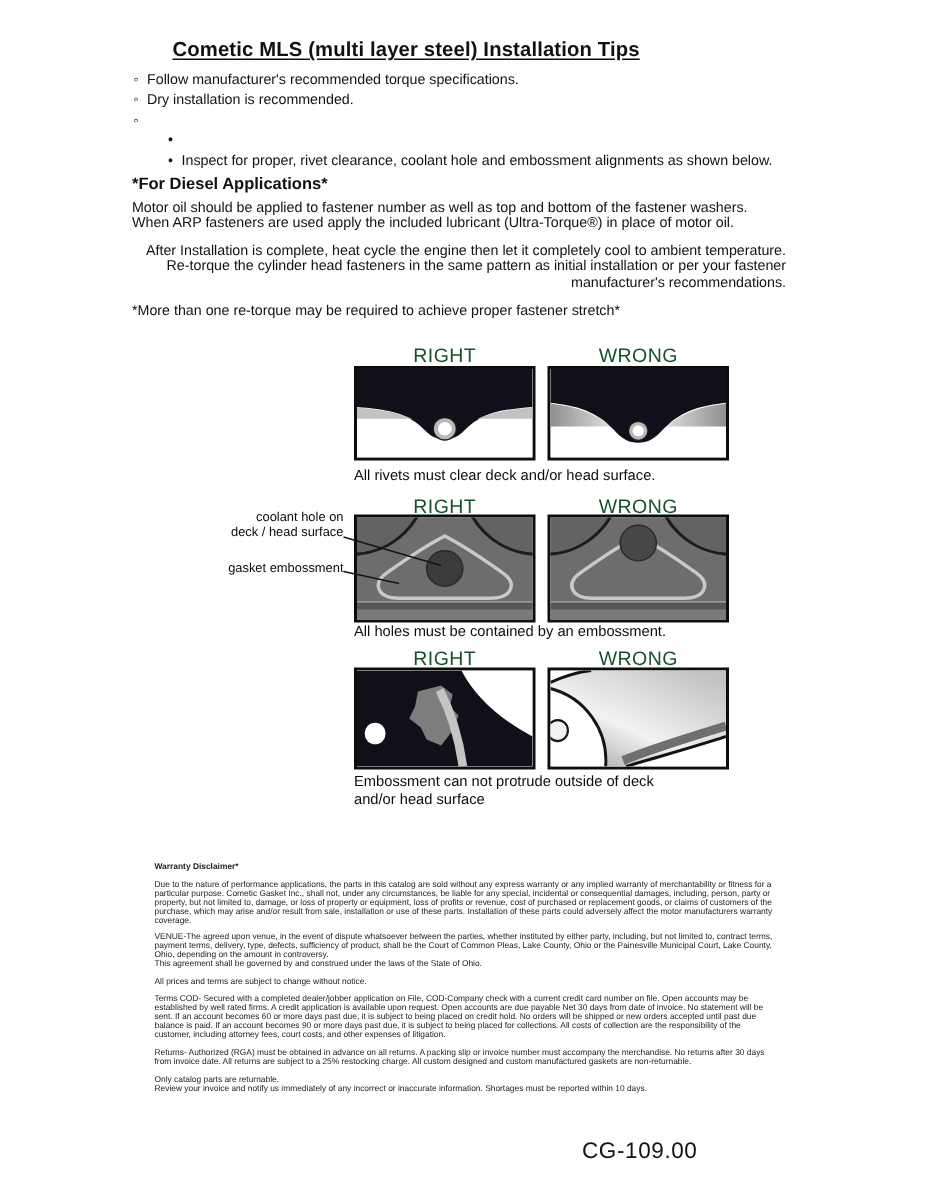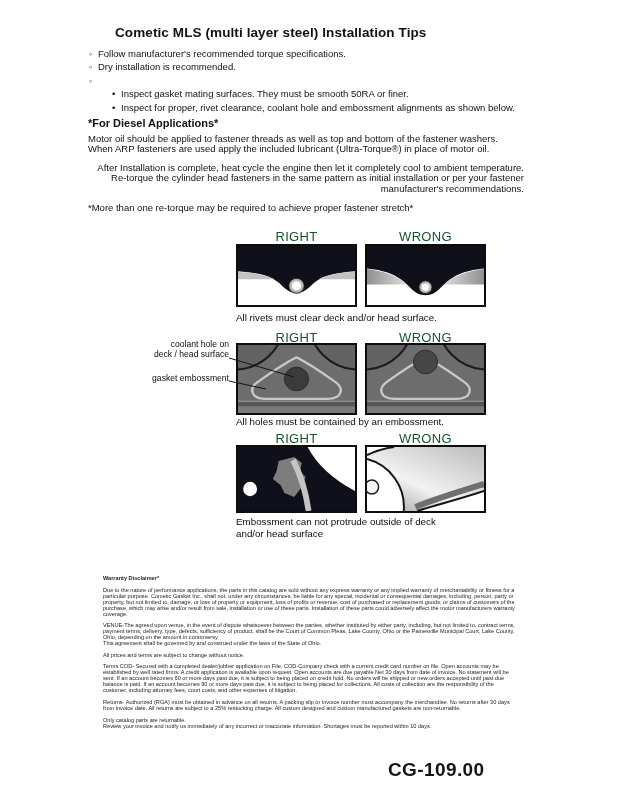--- a/index.html
+++ b/index.html
@@ -2,21 +2,21 @@
 <html><head>
 <meta charset="utf-8">
 <style>
   * { margin:0; padding:0; box-sizing:border-box; }
   html,body { width:618px; height:800px; background:#ffffff; overflow:hidden; }
   body { font-family:"Liberation Sans", sans-serif; color:#111; position:relative; }
   .abs { position:absolute; }
 
   
   .title { left:115px; top:25px; font-size:13.5px; font-weight:bold;
-           text-underline-offset:2px; letter-spacing:.1px; }
+           text-decoration:underline; text-underline-offset:2px; letter-spacing:.1px; }
   .bullets { left:89px; top:47px; font-size:9.5px; line-height:13.4px; width:470px; }
   .b-row { display:flex; }
   .b-mark { width:9px; flex:0 0 9px; text-align:left; }
   .b-sub { margin-left:23px; }
 
   
   .diesel-h { left:88px; top:117px; font-size:11px; font-weight:bold; }
   .para { left:88px; font-size:9.5px; line-height:10.4px; width:436px; }
   .p1 { top:134px; }
   .p2 { top:163px;text-align:right; }
@@ -41,51 +41,50 @@
 
   
   .d3-label { top:431px; } .d3-box { top:445px; height:68px; } .d3-cap { top:516px; left:236px; width:212px; }
 
   
   .legal { left:103px; top:575px; width:414px; color:#1c1c1c; }
   .legal h3 { font-size:5.6px; line-height:6px; font-weight:bold; }
   .legal p { font-size:5.6px; line-height:6px; margin-top:5.6px; white-space:pre-line; }
 
   
-  .code { left:388px; top:759px; font-size:19px; letter-spacing:.4px; color:#141414;font-weight:bold; }
+  .code { left:388px; top:759px; font-size:15px; letter-spacing:.4px; color:#141414; }
 </style>
 </head>
 <body>
 
 <h1 class="abs title">Cometic MLS (multi layer steel) Installation Tips</h1>
 
 <div class="abs bullets">
   <div class="b-row">
     <span class="b-mark">◦</span>
     <span>Follow manufacturer's recommended torque specifications.</span>
   </div>
   <div class="b-row">
     <span class="b-mark">◦</span>
     <span>Dry installation is recommended.</span>
   </div>
   <div class="b-row">
     <span class="b-mark">◦</span>
   </div>
   <div class="b-row b-sub">
     <span class="b-mark">•</span>
-    <span>Inspect gasket mating surfaces.  They must be smooth 50RA or finer.</span>
   </div>
   <div class="b-row b-sub">
     <span class="b-mark">•</span>
     <span>Inspect for proper, rivet clearance, coolant hole and embossment alignments as shown below.</span>
   </div>
 </div>
 
 <h2 class="abs diesel-h">*For Diesel Applications*</h2>
-<p class="abs para p1">Motor oil should be applied to fastener threads as well as top and bottom of the fastener washers. When ARP fasteners are used apply the included lubricant (Ultra-Torque®) in place of motor oil.</p>
+<p class="abs para p1">Motor oil should be applied to fastener number as well as top and bottom of the fastener washers. When ARP fasteners are used apply the included lubricant (Ultra-Torque®) in place of motor oil.</p>
 <p class="abs para p2">After Installation is complete, heat cycle the engine then let it completely cool to ambient temperature. Re-torque the cylinder head fasteners in the same pattern as initial installation or per your fastener manufacturer's recommendations.</p>
 <p class="abs para note">*More than one re-torque may be required to achieve proper fastener stretch*</p>
 
 <div class="abs dg-label d1-label col1">RIGHT</div>
 <div class="abs dg-label d1-label col2">WRONG</div>
 
 <div class="abs fig d1-box col1">
   <svg viewBox="0 0 121 63" preserveAspectRatio="none">
     <rect x="0" y="0" width="121" height="63" fill="#ffffff"></rect>
     <path d="M0,0 H121 V27 C103,28.5 93,30.5 85,35 C74,41 72,50 60.5,50 C49,50 47,41 36,35 C28,30.5 18,28.5 0,27 Z" fill="#10101a"></path>

